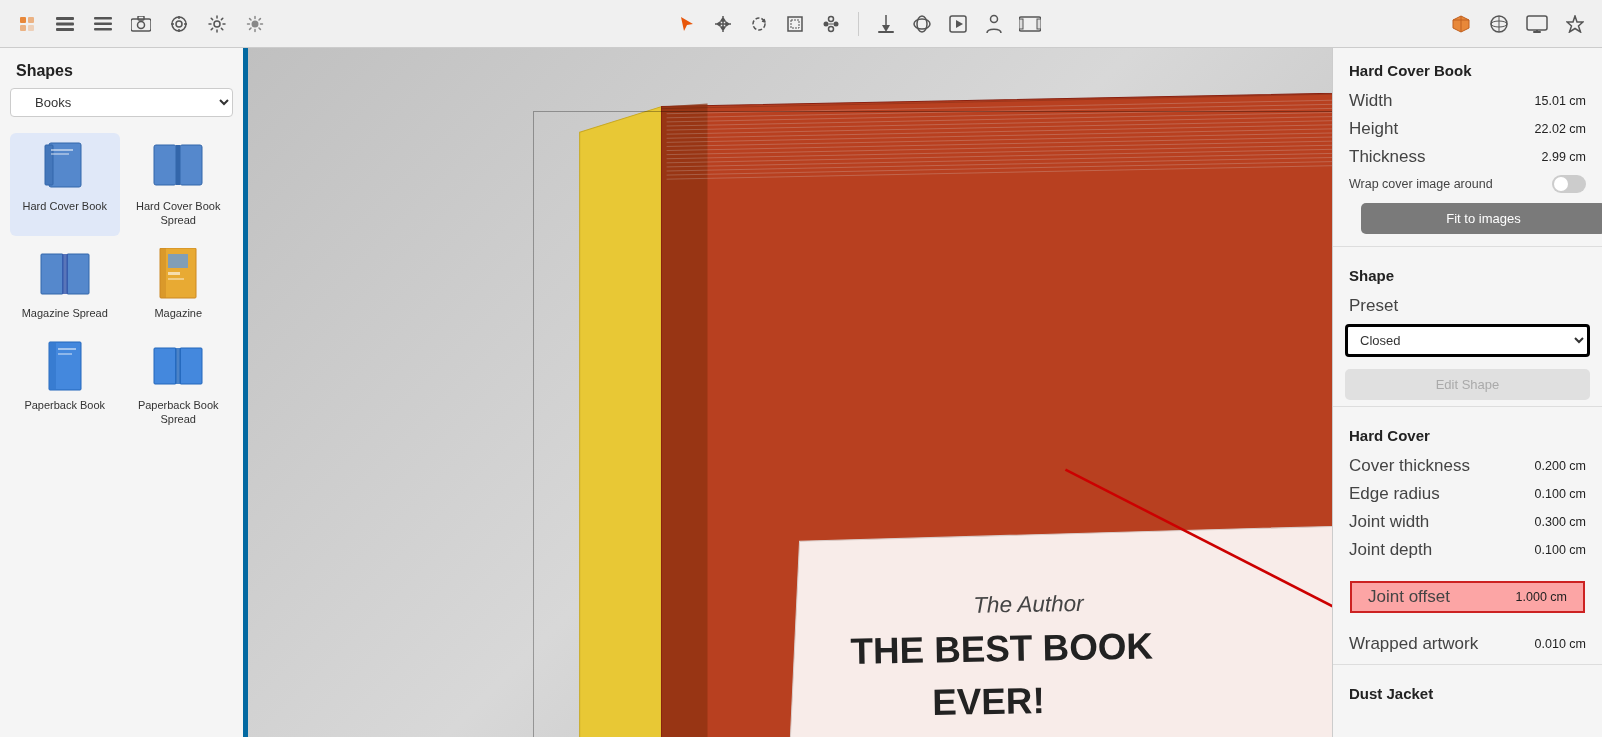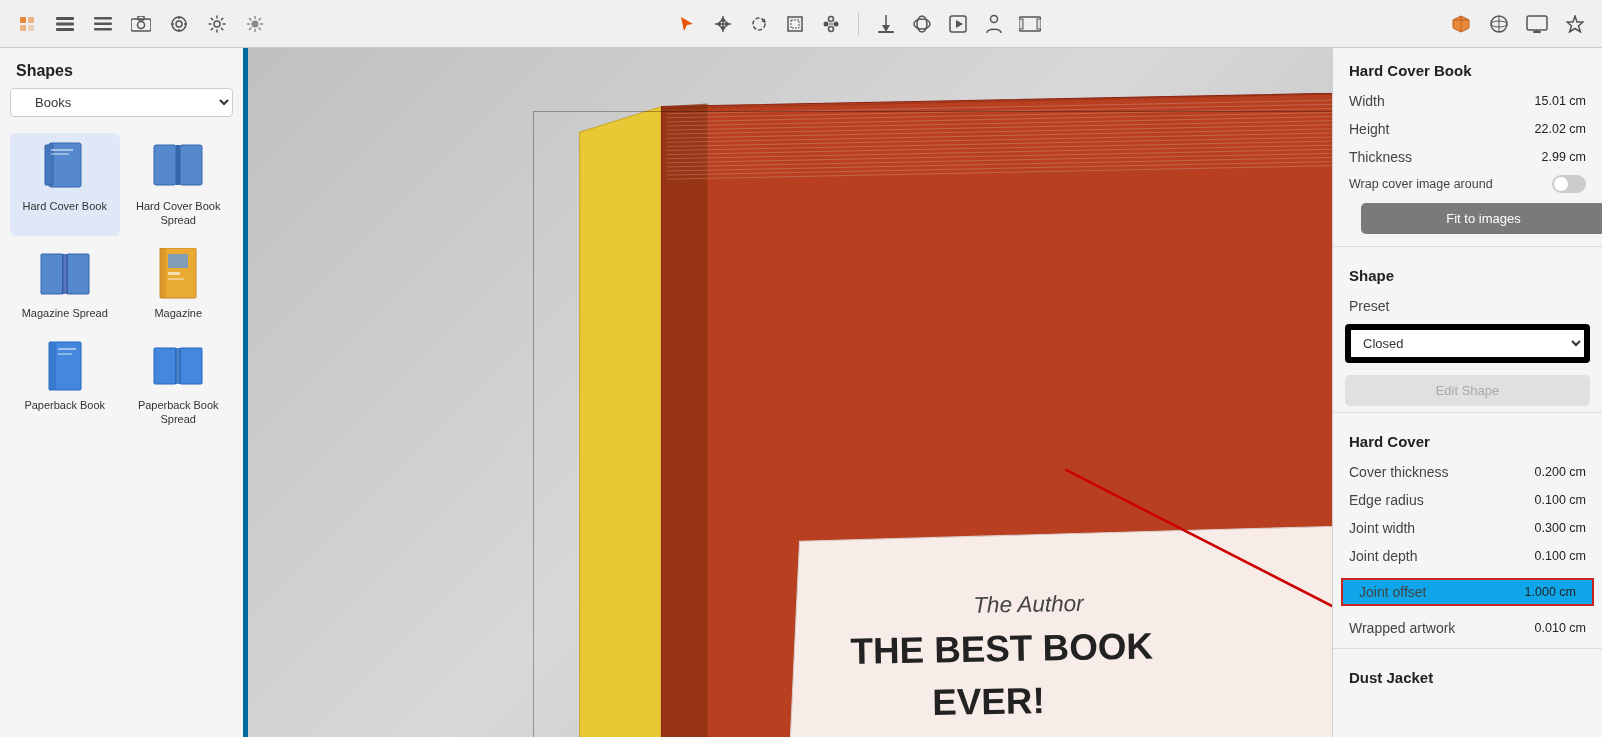--- a/index.html
+++ b/index.html
@@ -116,28 +116,28 @@
       padding: 14px 16px 8px;
     }
     .right-row {
       display: flex;
       align-items: center;
       justify-content: space-between;
       padding: 4px 16px;
       min-height: 28px;
     }
     .right-row.highlighted {
-      background: #0ea5e9;
+      background: #fca5a5;
       border: 2px solid #cc2222;
       border-radius: 0;
-      margin: 8px;
+      margin: 17px;
       justify-content: space-between;
     }
     .right-label {
-      font-size: 14px;
+      font-size: 17px;
       color: #444;
     }
     .right-value {
       font-size: 12.5px;
       color: #222;
       font-weight: 500;
     }
     .right-divider {
       border: none;
       border-top: 1px solid #ddd;
@@ -156,21 +156,21 @@
       text-align: center;
     }
 
     .preset-select-wrap {
       padding: 4px 12px 8px;
     }
     .preset-select {
       width: 100%;
       padding: 5px 8px;
       background: #fff;
-      border: 6px solid #000000;
+      border: 3px solid #000000;
       border-radius: 4px;
       font-size: 13px;
       color: #333;
       appearance: auto;
     }
     .edit-shape-btn {
       margin: 4px 12px 0;
       padding: 8px 0;
       background: #e0e0e0;
       color: #aaa;

